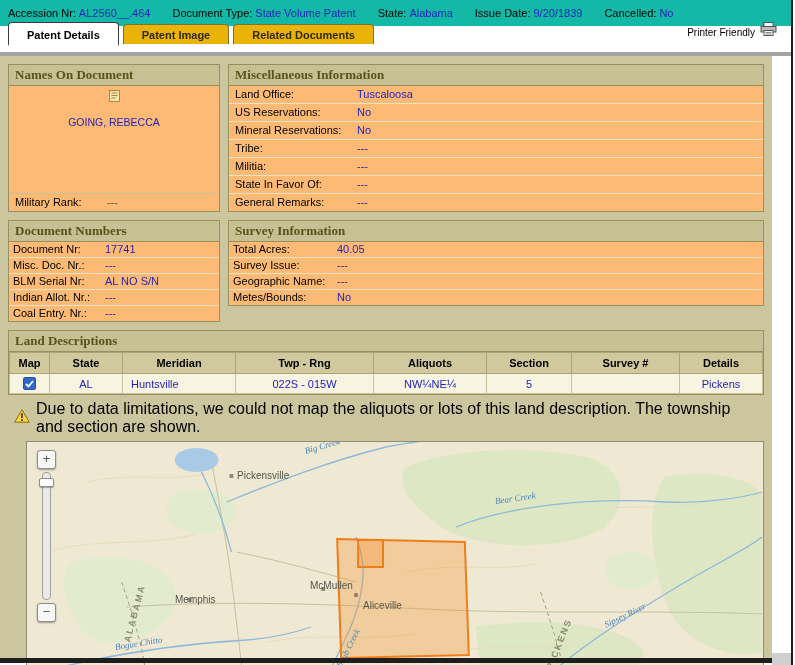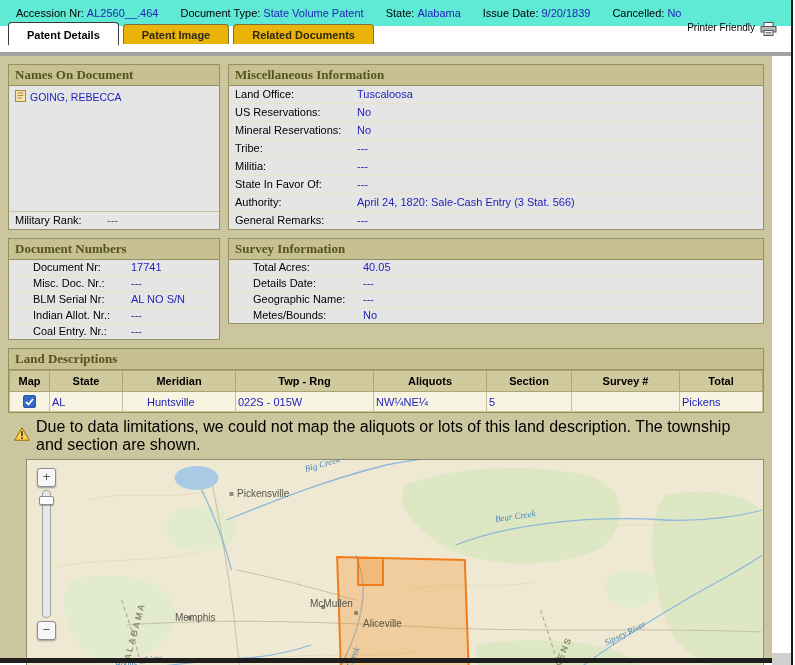--- a/index.html
+++ b/index.html
@@ -1,58 +1,58 @@
 <!DOCTYPE html>
 <html><head>
 <meta charset="utf-8">
 <style>
   * { box-sizing: border-box; margin: 0; padding: 0; }
   html,body { background:#fff; }
   body { font-family:"Liberation Sans", sans-serif; }
   .window { position:relative; width:793px; height:665px; background:#fff; border-right:2px solid #1b1b1b; overflow:hidden; }
 
   
-  .top-bar { height:26px; display:flex; align-items:center; gap:22px; padding:0 16px; font-size:11px; background:#5eead4; }
+  .top-bar { height:26px; display:flex; align-items:center; gap:22px; padding:0 8px; font-size:11px; background:#14b8a6; }
   .hdr-field { white-space:nowrap; }
   .hdr-label { color:#000; }
   .hdr-value { color:#2323bb; margin-left:3px; }
 
   
   .tab-strip { height:30px; display:flex; align-items:flex-end; padding:0 0 8px 8px; border-bottom:4px solid #a3a3a3; background:#fff; position:relative; }
   .tab { font-size:11px; font-weight:bold; padding:4px 18px 3px 18px; margin-right:4px; border:1px solid #7a7038; border-bottom:none; border-radius:4px 4px 0 0; background:#eab308; color:#2e2a12; cursor:pointer; }
   .tab.active { background:#fff; border:1px solid #3a3a3a; border-bottom:2px solid #fff; margin-bottom:-2px; color:#000; padding-top:6px; }
-  .printer { margin-left:auto; margin-bottom:6px; margin-right:14px; display:flex; align-items:flex-start; gap:5px; font-size:10px; color:#000; cursor:pointer; }
+  .printer { margin-left:auto; margin-bottom:6px; margin-right:14px; display:flex; align-items:flex-end; gap:5px; font-size:10px; color:#000; cursor:pointer; }
 
   
   .content { width:772px; height:603px; background:#ccc69e; padding:8px; }
   .cols { display:flex; gap:8px; margin-bottom:8px; align-items:stretch; }
   .col-left { width:212px; display:flex; }
   .col-right { flex:1; display:flex; }
 
-  .box { border:1px solid #96905e; background:#e5e5e5; width:100%; display:flex; flex-direction:column;justify-content:flex-end; }
+  .box { border:1px solid #96905e; background:#fdba74; width:100%; display:flex; flex-direction:column;justify-content:flex-end; }
   .box-title { background:#c6c093; border-bottom:1px solid #96905e; color:#56541b; font-family:"Liberation Serif", serif; font-weight:bold; font-size:13px; padding:2px 6px; }
   .row { display:flex; font-size:11px; padding:2px 6px; border-bottom:1px solid #e6e2ca; line-height:13px; }
   .row:last-child { border-bottom:none; }
   .row .lbl { color:#000; flex:none; }
   .row .val { color:#2323bb; }
   .misc .lbl { width:122px; }
   .docnr .lbl { width:92px; }
   .survey .lbl { width:104px; }
-  .compact .row { padding:1px 24px;gap:6px; }
+  .compact .row { padding:1px 4px; }
 
   .names-body { flex:1; padding:4px 6px; }
-  .name-entry { display:flex; align-items:center; gap:4px; font-size:10.5px; color:#2323bb; cursor:pointer; }
+  .name-entry { display:flex; align-items:center; gap:12px; font-size:10.5px; color:#2323bb; cursor:pointer;flex-direction:column; }
   .mil-rank { border-top:1px solid #c9c4a0; }
 
   
   .land-box { border:1px solid #96905e; background:#f7f4e1; }
   table.land { width:100%; border-collapse:collapse; font-size:11px; }
   table.land th { background:#cfc99d; border:1px solid #aaa477; font-weight:bold; padding:4px 2px; color:#000; }
-  table.land td { border:1px solid #c8c39c; padding:3px 2px; color:#2323bb; text-align:left; background:#f7f4e1; }
-  table.land td.meridian { text-align:left; padding-left:24px;margin-top:21px; }
+  table.land td { border:1px solid #c8c39c; padding:3px 2px; color:#2323bb; text-align:center; background:#f7f4e1; }
+  table.land td.meridian { text-align:left; padding-left:8px;margin-top:21px; }
   .cb { width:13px; height:13px; background:#3069c9; border:1px solid #2a55a5; border-radius:2px; margin:0 auto; display:flex; align-items:center; justify-content:center; cursor:pointer; }
 
   .warning { display:flex; align-items:center; gap:6px; font-size:16px; color:#000; padding:5px 4px 5px 6px; }
 
   
   .map { position:relative; margin-left:18px; width:738px; height:238px; border:1px solid #8f8c74; background:#efe9d3; overflow:hidden; cursor:grab; }
   .map svg.terrain { position:absolute; left:0; top:0; width:100%; height:100%; }
   .map-label { position:absolute; white-space:nowrap; transform-origin:left center; }
   .water { color:#4a86b8; font-style:italic; font-family:"Liberation Serif", serif; font-size:9px; }
   .town { color:#55554a; font-size:10px; }
@@ -139,24 +139,20 @@
             </div>
           <div class="row">
               <span class="lbl">Militia:</span>
               <span class="val">---</span>
             </div>
           <div class="row">
               <span class="lbl">State In Favor Of:</span>
               <span class="val">---</span>
             </div>
           <div class="row">
-              <span class="lbl">Authority:</span>
-              <span class="val">April 24, 1820: Sale-Cash Entry (3 Stat. 566)</span>
-            </div>
-          <div class="row">
               <span class="lbl">General Remarks:</span>
               <span class="val">---</span>
             </div>
         </div>
       </div>
     </div>
 
     <div class="cols">
       <div class="col-left">
         <div class="box docnr compact">
@@ -184,21 +180,21 @@
         </div>
       </div>
       <div class="col-right">
         <div class="box survey compact" style="align-self:flex-start;">
           <div class="box-title">Survey Information</div>
           <div class="row">
               <span class="lbl">Total Acres:</span>
               <span class="val">40.05</span>
             </div>
           <div class="row">
-              <span class="lbl">Details Date:</span>
+              <span class="lbl">Survey Issue:</span>
               <span class="val">---</span>
             </div>
           <div class="row">
               <span class="lbl">Geographic Name:</span>
               <span class="val">---</span>
             </div>
           <div class="row">
               <span class="lbl">Metes/Bounds:</span>
               <span class="val">No</span>
             </div>
@@ -221,21 +217,21 @@
           </colgroup>
         <tbody>
             <tr>
           <th>Map</th>
           <th>State</th>
           <th>Meridian</th>
           <th>Twp - Rng</th>
           <th>Aliquots</th>
           <th>Section</th>
           <th>Survey #</th>
-          <th>Total</th>
+          <th>Details</th>
         </tr>
         <tr>
           <td>
             <span class="cb">
                   <svg width="9" height="8" viewBox="0 0 9 8">
                     <polyline points="1,4 3.5,6.5 8,1" fill="none" stroke="#fff" stroke-width="1.8"></polyline>
                   </svg>
                 </span>
           </td>
           <td>AL</td>

